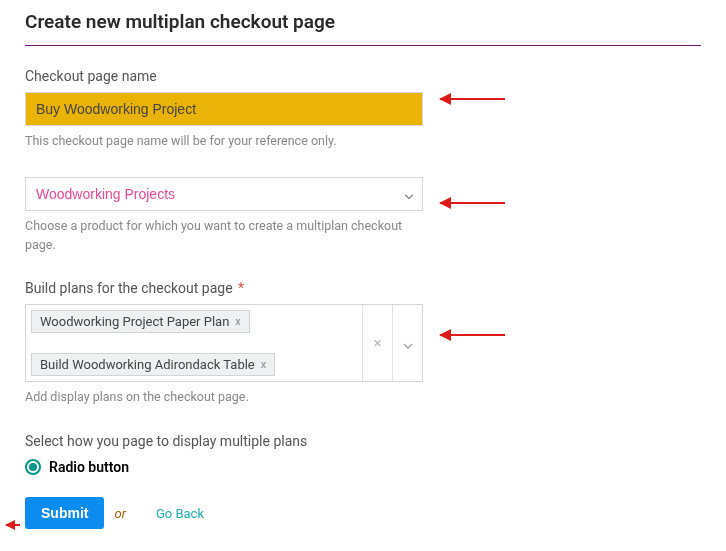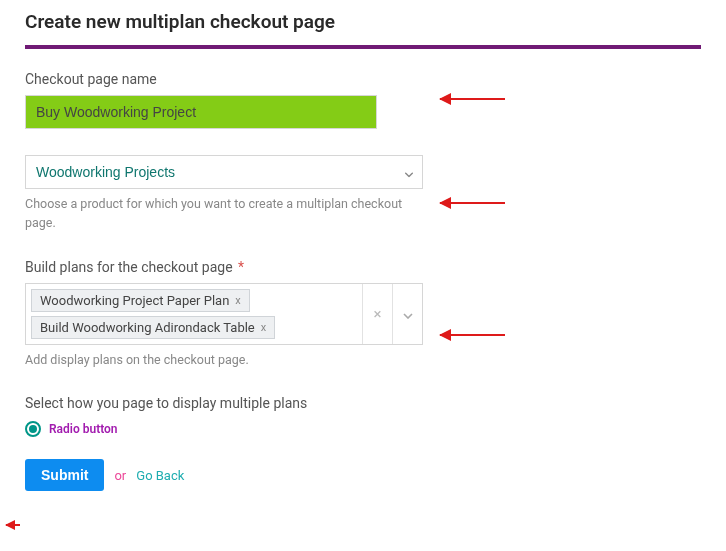--- a/index.html
+++ b/index.html
@@ -1,61 +1,62 @@
 <!DOCTYPE html>
 <html><head>
 <meta charset="utf-8">
 <style>
   * { box-sizing: border-box; margin: 0; padding: 0; }
   body { font-family: -apple-system, BlinkMacSystemFont, "Segoe UI", Roboto, Arial, sans-serif; background: #fff; width: 726px; height: 551px; padding: 10px 0 0 0; color: #333; position: relative; }
   .container { padding: 0 25px; }
-  .page-title { font-size: 19px; font-weight: 600; color: #2a2a2a; padding-bottom: 12px; border-bottom: 4px solid #701a75; margin-bottom: 22px; }
+  .page-title { font-size: 19px; font-weight: 600; color: #2a2a2a; padding-bottom: 12px; border-bottom: 1px solid #701a75; margin-bottom: 22px; }
   .field-group { margin-bottom: 26px; position: relative; }
   .field-label { font-size: 14px; color: #555; margin-bottom: 8px; display: block; margin-top: 12px; }
   .required { color: #d9534f; margin-left: 2px; }
-  .text-input { width: 352px; height: 34px; border: 1px solid #d6d6d6; padding: 0 10px; font-size: 14px; color: #333; background: #84cc16; }
+  .text-input { width: 398px; height: 34px; border: 1px solid #d6d6d6; padding: 0 10px; font-size: 14px; color: #333; background: #eab308; }
   .text-input.value { color: #444; }
   .helper-text { font-size: 12.5px; color: #888; margin-top: 6px; line-height: 1.5; max-width: 398px; }
   .select-wrap { position: relative; width: 398px; }
-  .select-input { width: 100%; height: 34px; border: 1px solid #d6d6d6; background: #fff; padding: 0 28px 0 10px; font-size: 14px; color: #0f766e; text-align: left; cursor: pointer; display: flex; align-items: center; }
+  .select-input { width: 100%; height: 34px; border: 1px solid #d6d6d6; background: #fff; padding: 0 28px 0 10px; font-size: 14px; color: #ec4899; text-align: left; cursor: pointer; display: flex; align-items: center; }
   .select-caret { position: absolute; right: 10px; top: 50%; transform: translateY(-50%); pointer-events: none; }
   .multi-select { width: 398px; border: 1px solid #d6d6d6; background: #fff; display: flex; align-items: stretch; min-height: 48px; }
-  .chips-area { flex: 1; padding: 5px; display: flex; flex-wrap: wrap; gap: 4px; align-items: flex-start; }
+  .chips-area { flex: 1; padding: 5px; display: flex; flex-wrap: wrap; gap: 20px; align-items: flex-start; }
   .chip { background: #eef0f2; border: 1px solid #d0d4d8; color: #444; font-size: 13px; padding: 3px 8px; display: inline-flex; align-items: center; gap: 6px; }
   .chip-x { color: #888; cursor: pointer; font-size: 11px; }
   .ms-clear { width: 30px; border-left: 1px solid #e2e2e2; display: flex; align-items: center; justify-content: center; color: #bbb; cursor: pointer; font-size: 15px; }
   .ms-caret { width: 30px; border-left: 1px solid #e2e2e2; display: flex; align-items: center; justify-content: center; cursor: pointer; }
   .radio-group { margin-top: 10px; }
   .radio-row { display: flex; align-items: center; gap: 8px; margin-bottom: 8px; }
   .radio-outer { width: 16px; height: 16px; border-radius: 50%; border: 2px solid #555; display: flex; align-items: center; justify-content: center; cursor: pointer; }
   .radio-outer.selected { border-color: #009688; }
   .radio-inner { width: 8px; height: 8px; border-radius: 50%; background: #009688; }
-  .radio-label { font-size: 12px; color: #a21caf; font-weight: 600; }
+  .radio-label { font-size: 14px; color: #000000; font-weight: 600; }
   .actions { display: flex; align-items: center; gap: 10px; margin-top: 22px; }
   .btn-submit { background: #0d8cf0; color: #fff; border: none; border-radius: 3px; padding: 8px 16px; font-size: 14px; font-weight: 600; cursor: pointer; }
-  .or-text { font-size: 13px; color: #ec4899; }
-  .go-back { font-size: 13px; color: #1eadb0; text-decoration: none; cursor: pointer; }
+  .or-text { font-size: 13px; color: #a16207; font-style: italic; }
+  .go-back { font-size: 13px; color: #1eadb0; text-decoration: none; cursor: pointer; margin-left: 20px; }
   
   .arrow { position: absolute; height: 2px; background: #de1a1a; }
   .arrow::before { content: ""; position: absolute; left: -1px; top: -5px; border-right: 12px solid #de1a1a; border-top: 6px solid transparent; border-bottom: 6px solid transparent; }
   .arrow1 { top: 98px; left: 440px; width: 65px; }
   .arrow2 { top: 202px; left: 440px; width: 65px; }
   .arrow3 { top: 334px; left: 440px; width: 65px; }
   .arrow4 { top: 524px; left: 6px; width: 14px; }
   .arrow4::before { top: -4px; border-right-width: 10px; border-top-width: 5px; border-bottom-width: 5px; }
 </style>
 </head>
 <body>
 
 <div class="container">
   <h1 class="page-title">Create new multiplan checkout page</h1>
 
   <div class="field-group">
     <label class="field-label">Checkout page name</label>
     <input class="text-input value" type="text" value="Buy Woodworking Project" style="">
+    <div class="helper-text">This checkout page name will be for your reference only.</div>
   </div>
 
   <div class="field-group">
     <div class="select-wrap">
       <button class="select-input">
         <span>Woodworking Projects</span>
       </button>
       <span class="select-caret">
         <svg width="8" height="5" viewBox="0 0 8 5">
             <path d="M0 0 L4 4 L8 0" fill="none" stroke="#888" stroke-width="1.4"></path>

